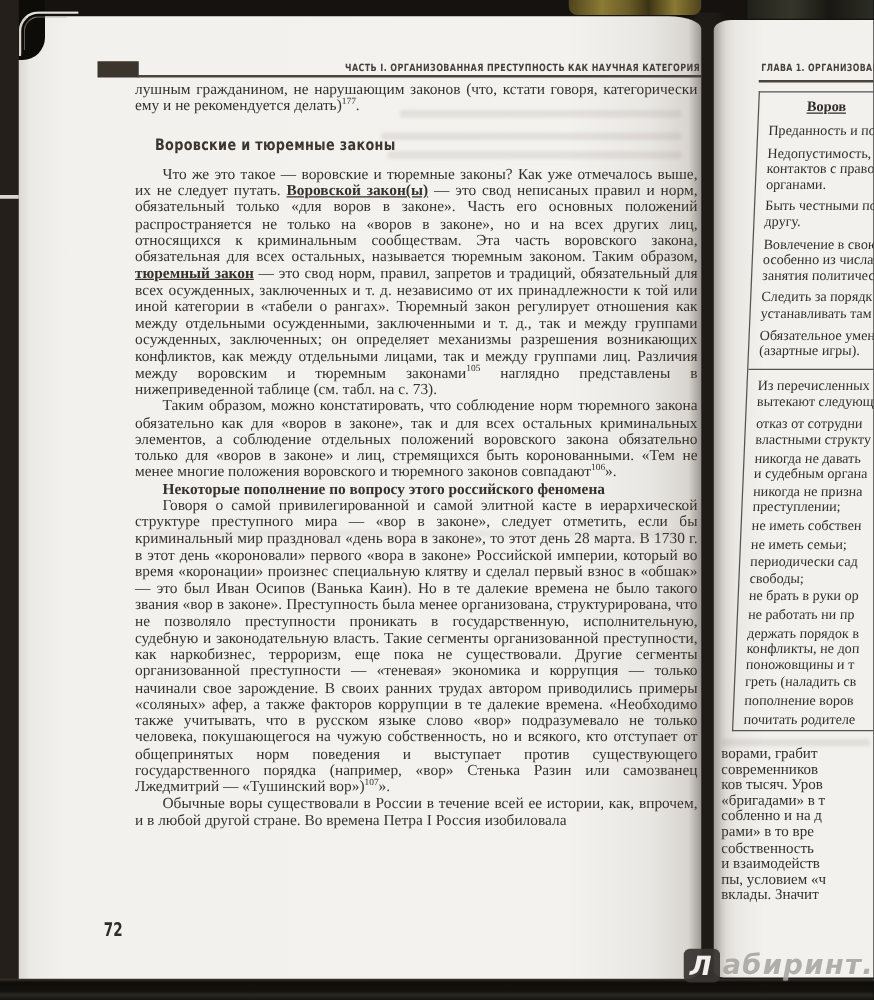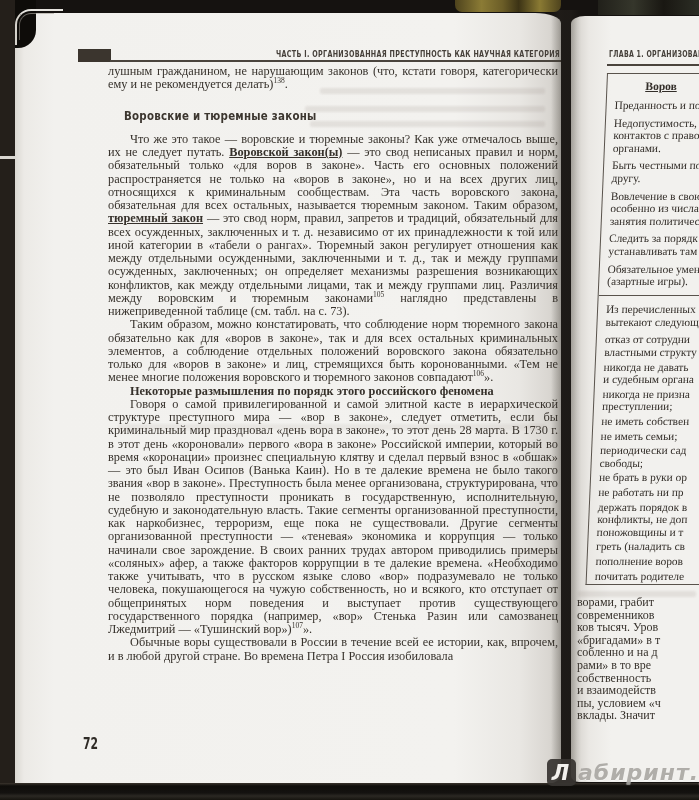--- a/index.html
+++ b/index.html
@@ -78,29 +78,29 @@
   <div class="blob-olive"></div>
   <div class="blob-dark"></div>
   <div class="corner-dark"></div>
 
   <div class="left-page">
     <div class="header-block"></div>
     <div class="header-rule"></div>
     <div class="header-text">ЧАСТЬ I. ОРГАНИЗОВАННАЯ ПРЕСТУПНОСТЬ КАК НАУЧНАЯ КАТЕГОРИЯ</div>
 
     <div class="lp-body">
-      <p><span>лушным гражданином, не нарушающим законов (что, кстати говоря, категорически ему и не рекомендуется делать)</span><sup>138</sup><span>.</span></p>
+      <p><span>лушным гражданином, не нарушающим законов (что, кстати говоря, категорически ему и не рекомендуется делать)</span><sup>177</sup><span>.</span></p>
 
       <div class="display-heading">Воровские и тюремные законы</div>
 
       <p class="indent"><span>Что же это такое — воровские и тюремные законы? Как уже отмечалось выше, их не следует путать. </span><span class="term">Воровской закон(ы)</span><span> — это свод неписаных правил и норм, обязательный только «для воров в законе». Часть его основных положений распространяется не только на «воров в законе», но и на всех других лиц, относящихся к криминальным сообществам. Эта часть воровского закона, обязательная для всех остальных, называется тюремным законом. Таким образом, </span><span class="term">тюремный закон</span><span> — это свод норм, правил, запретов и традиций, обязательный для всех осужденных, заключенных и т. д. независимо от их принадлежности к той или иной категории в «табели о рангах». Тюремный закон регулирует отношения как между отдельными осужденными, заключенными и т. д., так и между группами осужденных, заключенных; он определяет механизмы разрешения возникающих конфликтов, как между отдельными лицами, так и между группами лиц. Различия между воровским и тюремным законами</span><sup>105</sup><span> наглядно представлены в нижеприведенной таблице (см. табл. на с. 73).</span></p>
 
       <p class="indent"><span>Таким образом, можно констатировать, что соблюдение норм тюремного закона обязательно как для «воров в законе», так и для всех остальных криминальных элементов, а соблюдение отдельных положений воровского закона обязательно только для «воров в законе» и лиц, стремящихся быть коронованными. «Тем не менее многие положения воровского и тюремного законов совпадают</span><sup>106</sup><span>».</span></p>
 
-      <p class="bold-heading">Некоторые размышления по порядк этого российского феномена</p>
+      <p class="bold-heading">Некоторые пополнение по вопросу этого российского феномена</p>
 
       <p class="indent"><span>Говоря о самой привилегированной и самой элитной касте в иерархической структуре преступного мира — «вор в законе», следует отметить, если бы криминальный мир праздновал «день вора в законе», то этот день 28 марта. В 1730 г. в этот день «короновали» первого «вора в законе» Российской империи, который во время «коронации» произнес специальную клятву и сделал первый взнос в «обшак» — это был Иван Осипов (Ванька Каин). Но в те далекие времена не было такого звания «вор в законе». Преступность была менее организована, структурирована, что не позволяло преступности проникать в государственную, исполнительную, судебную и законодательную власть. Такие сегменты организованной преступности, как наркобизнес, терроризм, еще пока не существовали. Другие сегменты организованной преступности — «теневая» экономика и коррупция — только начинали свое зарождение. В своих ранних трудах автором приводились примеры «соляных» афер, а также факторов коррупции в те далекие времена. «Необходимо также учитывать, что в русском языке слово «вор» подразумевало не только человека, покушающегося на чужую собственность, но и всякого, кто отступает от общепринятых норм поведения и выступает против существующего государственного порядка (например, «вор» Стенька Разин или самозванец Лжедмитрий — «Тушинский вор»)</span><sup>107</sup><span>».</span></p>
 
       <p class="indent">Обычные воры существовали в России в течение всей ее истории, как, впрочем, и в любой другой стране. Во времена Петра I Россия изобиловала</p>
     </div>
 
     <div class="page-number">72</div>
   </div>
 
   <div class="right-page">

